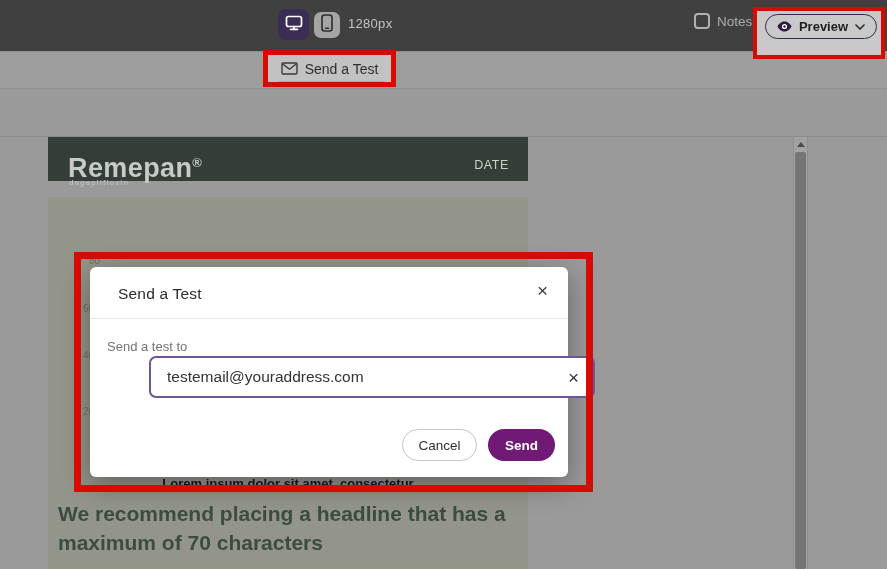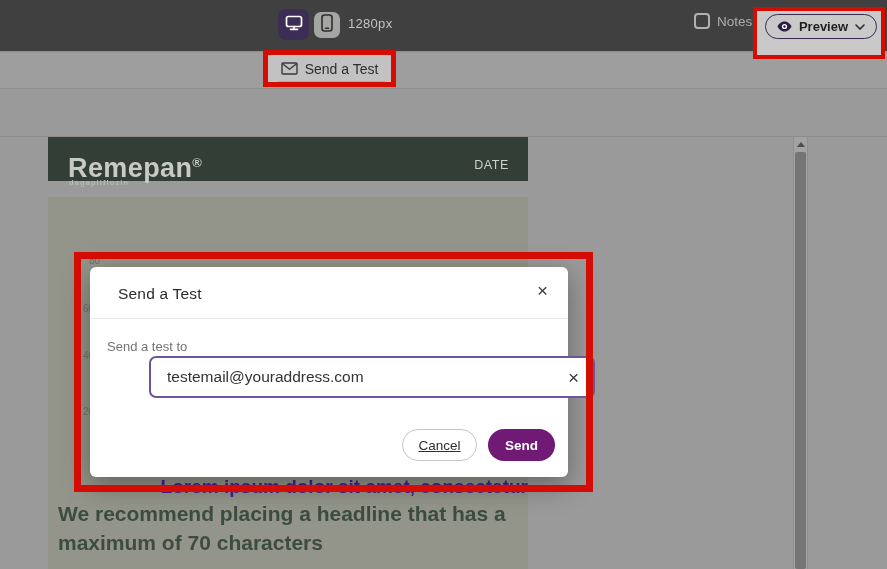--- a/index.html
+++ b/index.html
@@ -41,21 +41,21 @@
 
   .email { position:absolute; left:48px; top:0; width:480px; height:432px; }
   .email-header { position:absolute; left:0; top:0; width:480px; height:44px; background:#333f36; }
   .brand { position:absolute; left:20px; top:12px; font-size:27px; font-weight:bold; color:#c7cac6; letter-spacing:.4px; line-height:27px; }
   .brand sup { font-size:13px; }
   .brand-sub { position:absolute; left:21px; top:41px; font-size:7.5px; color:#b7bbb6; letter-spacing:1.1px; font-weight:bold; }
   .date-ph { position:absolute; right:19px; top:21px; font-size:12.5px; color:#ccd0cb; letter-spacing:.6px; }
 
   .email-body { position:absolute; left:0; top:60px; width:480px; height:372px; background:#93958a; }
   .tick { position:absolute; left:35px; font-size:10px; color:#6f7268; }
-  .lorem { position:absolute; left:0; top:279px; width:480px; text-align:right; font-size:19px; font-weight:bold; color:#4c1d95; }
+  .lorem { position:absolute; left:0; top:279px; width:480px; text-align:center; font-size:13px; font-weight:bold; color:#0f172a; }
   .headline { position:absolute; left:10px; top:302px; width:460px; font-size:21px; font-weight:bold; color:#3c4c40; line-height:29px; }
 
   
   .scroll-track { position:absolute; left:793px; top:0px; width:15px; height:432px; background:#a2a2a2; border-left:1px solid #909090; border-right:1px solid #909090; }
   .scroll-up { position:absolute; left:797px; top:5px; width:0; height:0; border-left:4px solid transparent; border-right:4px solid transparent; border-bottom:5px solid #4c4c4c; }
   .scroll-thumb { position:absolute; left:795px; top:15px; width:11px; height:417px; background:#757575; border-radius:2px; }
 
   
   .modal { position:absolute; left:90px; top:267px; width:478px; height:210px; background:#ffffff; border-radius:6px; box-shadow:0 8px 28px rgba(0,0,0,.35); z-index:50; }
   .modal-header { position:absolute; left:0; top:0; width:478px; height:52px; border-bottom:1px solid #e6e6e6; }
@@ -63,21 +63,21 @@
   .modal-close { position:absolute; right:20px; top:14px; font-size:19px; color:#3f3f3f; cursor:pointer; line-height:1; }
   .field-label { position:absolute; left:17px; top:72px; font-size:13px; color:#737373; }
   .email-input-wrap {
     position:absolute; left:16px; top:89px; width:446px; height:42px;
     border:2px solid #6d549b; border-radius:7px; background:#fff;
     display:flex; align-items:center; padding:0 14px 0 16px;margin-left:43px;
   }
   .email-input { flex:1; border:none; outline:none; font-size:15.5px; color:#333; font-family:"Liberation Sans", sans-serif; background:transparent; }
   .input-clear { font-size:19px; color:#3a3a3a; cursor:pointer; line-height:1; }
   .btn { position:absolute; top:162px; height:32px; border-radius:16px; display:flex; align-items:center; justify-content:center; cursor:pointer; }
-  .btn-cancel { left:312px; width:75px; background:#fff; border:1px solid #c6c6c6; font-size:13.5px; color:#2e2e2e;text-decoration:underline; }
+  .btn-cancel { left:312px; width:75px; background:#fff; border:1px solid #c6c6c6; font-size:13.5px; color:#2e2e2e; }
   .btn-send { left:398px; width:67px; background:#701a75; font-size:13.5px; font-weight:bold; color:#fff; }
 
   .modal-red { position:absolute; left:74px; top:252px; width:519px; height:240px; border:7px solid #d40c04; background:transparent; z-index:60; pointer-events:none; }
 </style>
 </head>
 <body>
 
 <div class="screen">
 
   <div class="row1">

